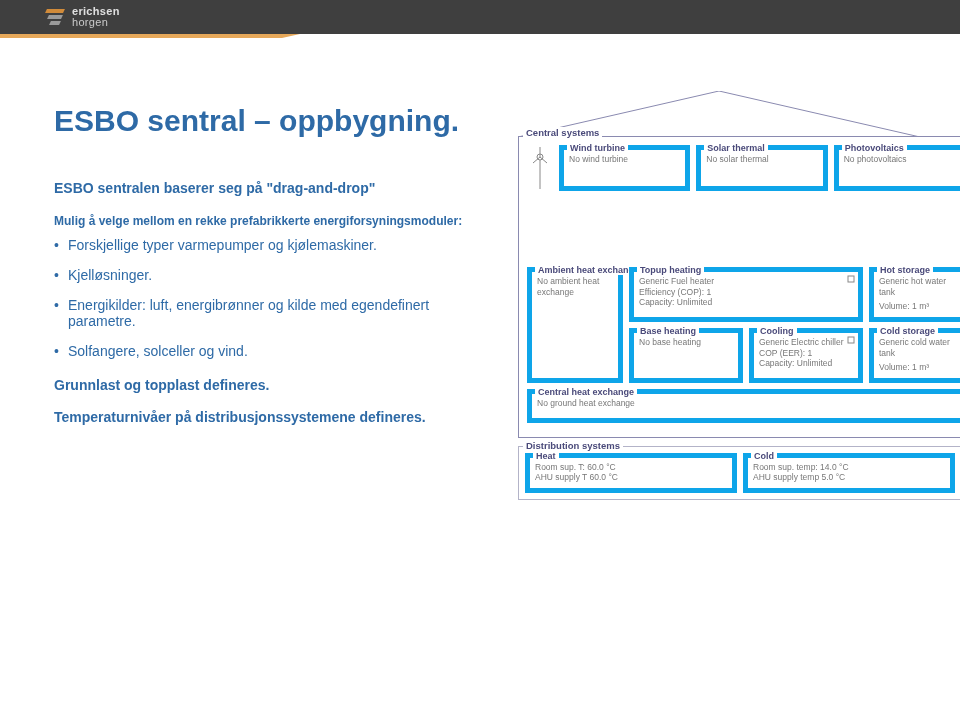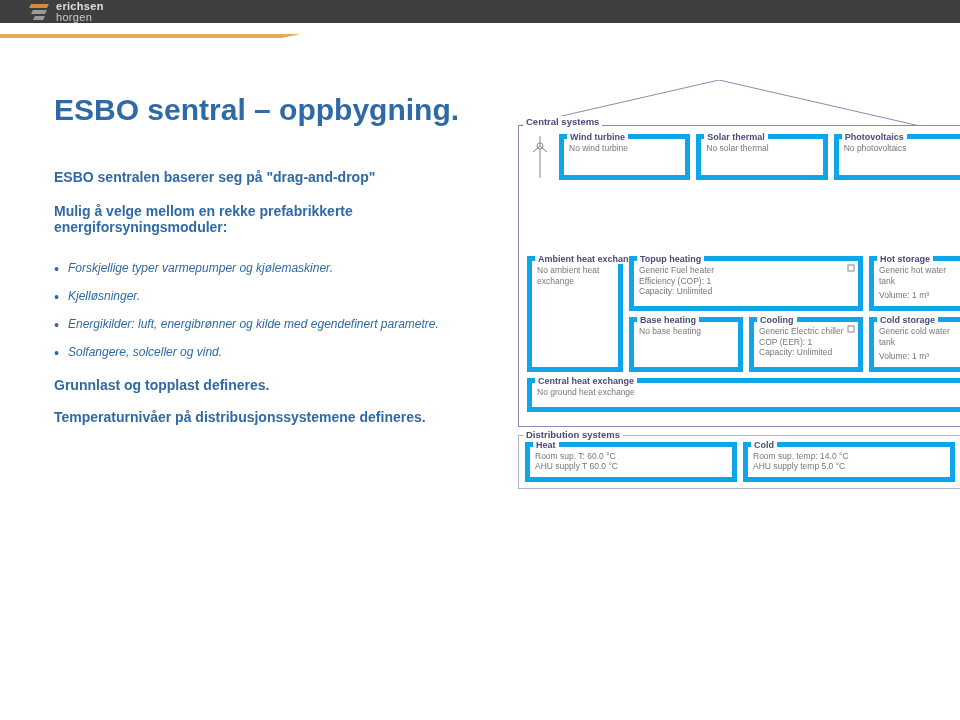--- a/index.html
+++ b/index.html
@@ -5,24 +5,24 @@
   * { box-sizing: border-box; margin: 0; padding: 0; }
   body {
     width: 960px;
     height: 720px;
     font-family: Arial, Helvetica, sans-serif;
     background: #fff;
     position: relative;
     overflow: hidden;
   }
   .header-bar {
-    height: 23px;
+    height: 34px;
     background: #3f3f3f;
     display: flex;
-    padding-left: 28px;
+    padding-left: 44px;
   }
   .logo { display: flex; align-items: center; gap: 6px; }
   .logo-mark { width: 22px; height: 20px; position: relative; }
   .logo-mark span {
     position: absolute; display: block; height: 4px; background: #d18b3a;
     transform: skewX(-25deg);
   }
   .logo-mark span:nth-child(1){ width:18px; top:2px; left:2px; }
   .logo-mark span:nth-child(2){ width:14px; top:8px; left:4px; background:#9a9a9a; }
   .logo-mark span:nth-child(3){ width:10px; top:14px; left:6px; background:#9a9a9a; }
@@ -37,26 +37,26 @@
 
   .slide { padding: 70px 40px 0 54px; display:flex; gap:44px; }
   .left-col { flex:0 0 420px; }
   .title {
     font-size:30px; font-weight:bold; color:#2e6aa6; margin-bottom:42px;
   }
   .intro-line {
     font-size:14px; color:#2e6aa6; font-weight:600; margin-bottom:18px;
   }
   .sub-line {
-    font-size:14px; color:#2e6aa6; font-weight:600; margin-bottom:26px;
+    font-size:12px; color:#2e6aa6; font-weight:600; margin-bottom:9px;
   }
   ul.bullets { list-style:none; margin:0 0 18px 0; }
   ul.bullets li {
-    font-size:12px; color:#2e6aa6; font-weight:500; margin-bottom:14px;
-    padding-left:14px; position:relative;font-style:italic;
+    font-size:14px; color:#2e6aa6; font-weight:500; margin-bottom:14px;
+    padding-left:14px; position:relative;
   }
   ul.bullets li::before {
     content:"•"; position:absolute; left:0; top:0; font-size:14px; color:#2e6aa6;
   }
   .final {
     font-size:14px; color:#2e6aa6; font-weight:600; margin-bottom:16px;
   }
 
   
   .diagram {

